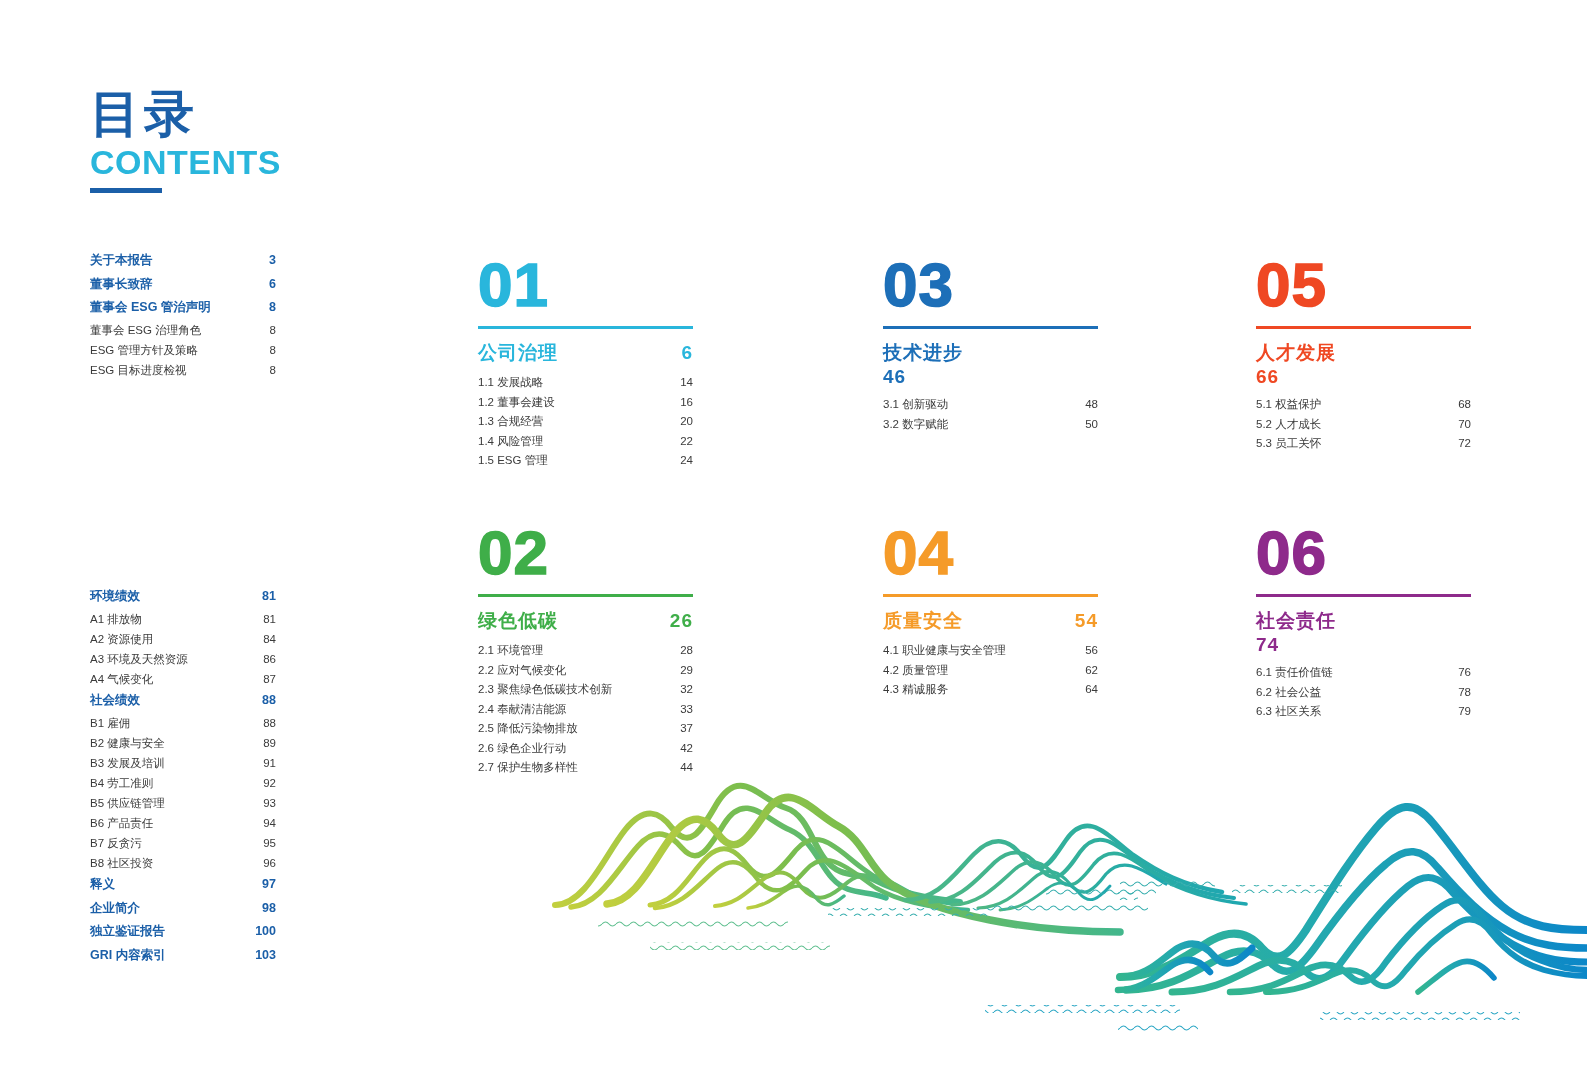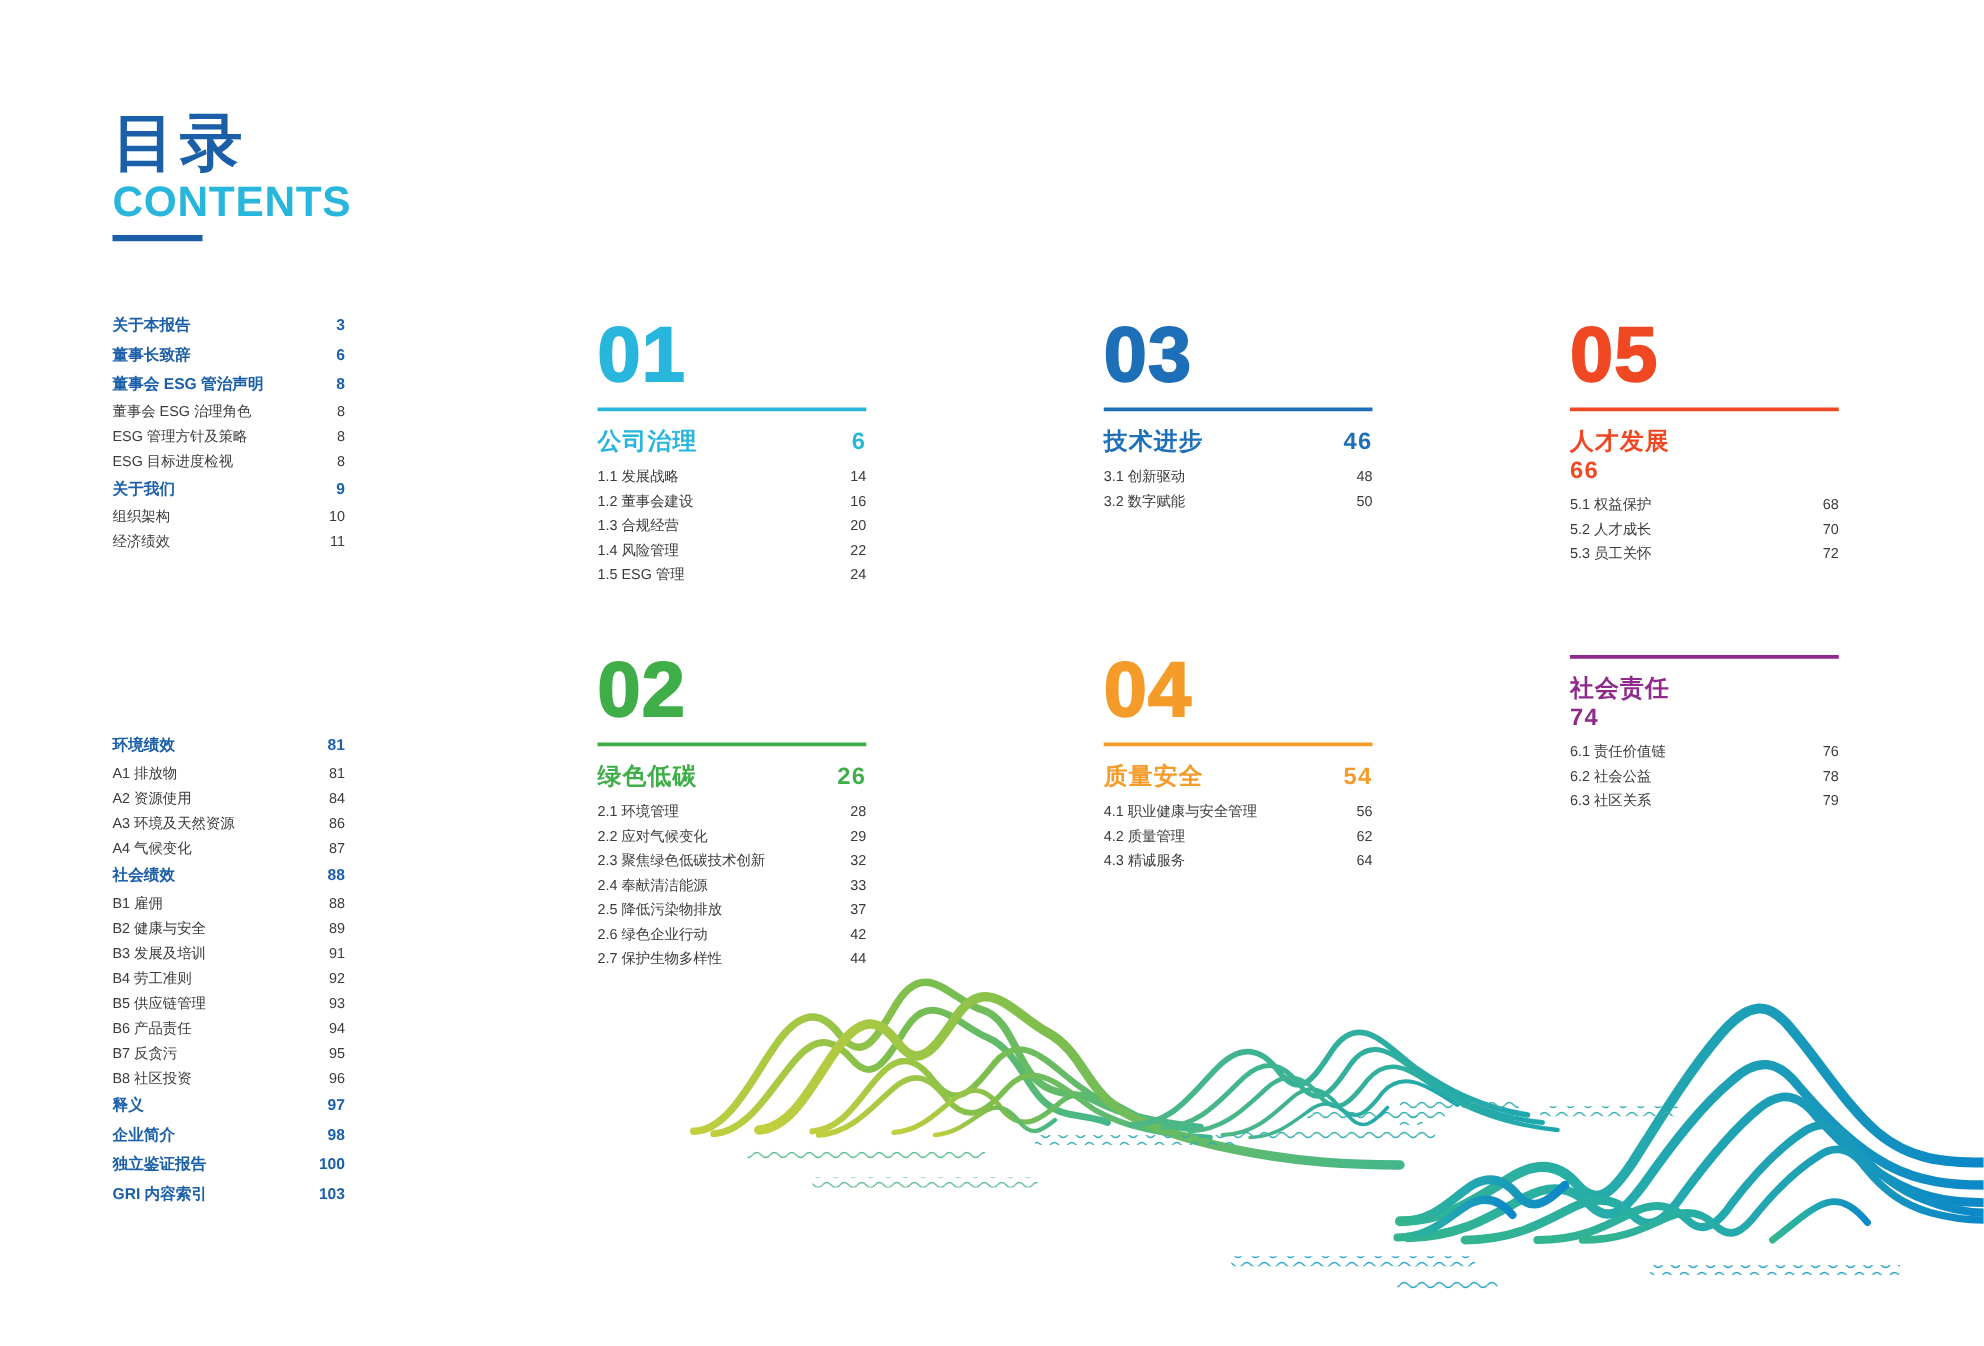--- a/index.html
+++ b/index.html
@@ -179,34 +179,20 @@
       </div>
       <div class="toc-row minor">
         <span class="lbl">ESG 管理方针及策略</span>
         <span class="pg">8</span>
       </div>
       <div class="toc-row minor">
         <span class="lbl">ESG 目标进度检视</span>
         <span class="pg">8</span>
       </div>
     </div>
-    <div class="grp">
-      <div class="toc-row major">
-        <span class="lbl">关于我们</span>
-        <span class="pg">9</span>
-      </div>
-      <div class="toc-row minor">
-        <span class="lbl">组织架构</span>
-        <span class="pg">10</span>
-      </div>
-      <div class="toc-row minor">
-        <span class="lbl">经济绩效</span>
-        <span class="pg">11</span>
-      </div>
-    </div>
   </div>
 
 <div class="sidebar" id="sidebar-bottom">
     <div class="grp">
       <div class="toc-row major">
         <span class="lbl">环境绩效</span>
         <span class="pg">81</span>
       </div>
       <div class="toc-row minor">
         <span class="lbl">A1 排放物</span>
@@ -349,21 +335,21 @@
       <span class="pg">42</span>
     </div>
     <div class="sub-row">
       <span>2.7 保护生物多样性</span>
       <span class="pg">44</span>
     </div>
   </div>
 <div class="section-card col-2 row-1">
     <div class="sec-num" style="color: rgb(29, 111, 184);">03</div>
     <div class="sec-divider" style="background: rgb(29, 111, 184);"></div>
-    <div class="sec-head" style="color: rgb(29, 111, 184);">
+    <div class="sec-head" style="color: rgb(29, 111, 184); flex-direction: column;">
       <span>技术进步</span>
       <span class="pg">46</span>
     </div>
     <div class="sub-row">
       <span>3.1 创新驱动</span>
       <span class="pg">48</span>
     </div>
     <div class="sub-row">
       <span>3.2 数字赋能</span>
       <span class="pg">50</span>
@@ -403,20 +389,21 @@
     <div class="sub-row">
       <span>5.2 人才成长</span>
       <span class="pg">70</span>
     </div>
     <div class="sub-row">
       <span>5.3 员工关怀</span>
       <span class="pg">72</span>
     </div>
   </div>
 <div class="section-card col-3 row-2">
+    <div class="sec-num" style="color: rgb(142, 42, 139);">06</div>
     <div class="sec-divider" style="background: rgb(142, 42, 139);"></div>
     <div class="sec-head" style="color: rgb(142, 42, 139); flex-direction: column;">
       <span>社会责任</span>
       <span class="pg">74</span>
     </div>
     <div class="sub-row">
       <span>6.1 责任价值链</span>
       <span class="pg">76</span>
     </div>
     <div class="sub-row">

